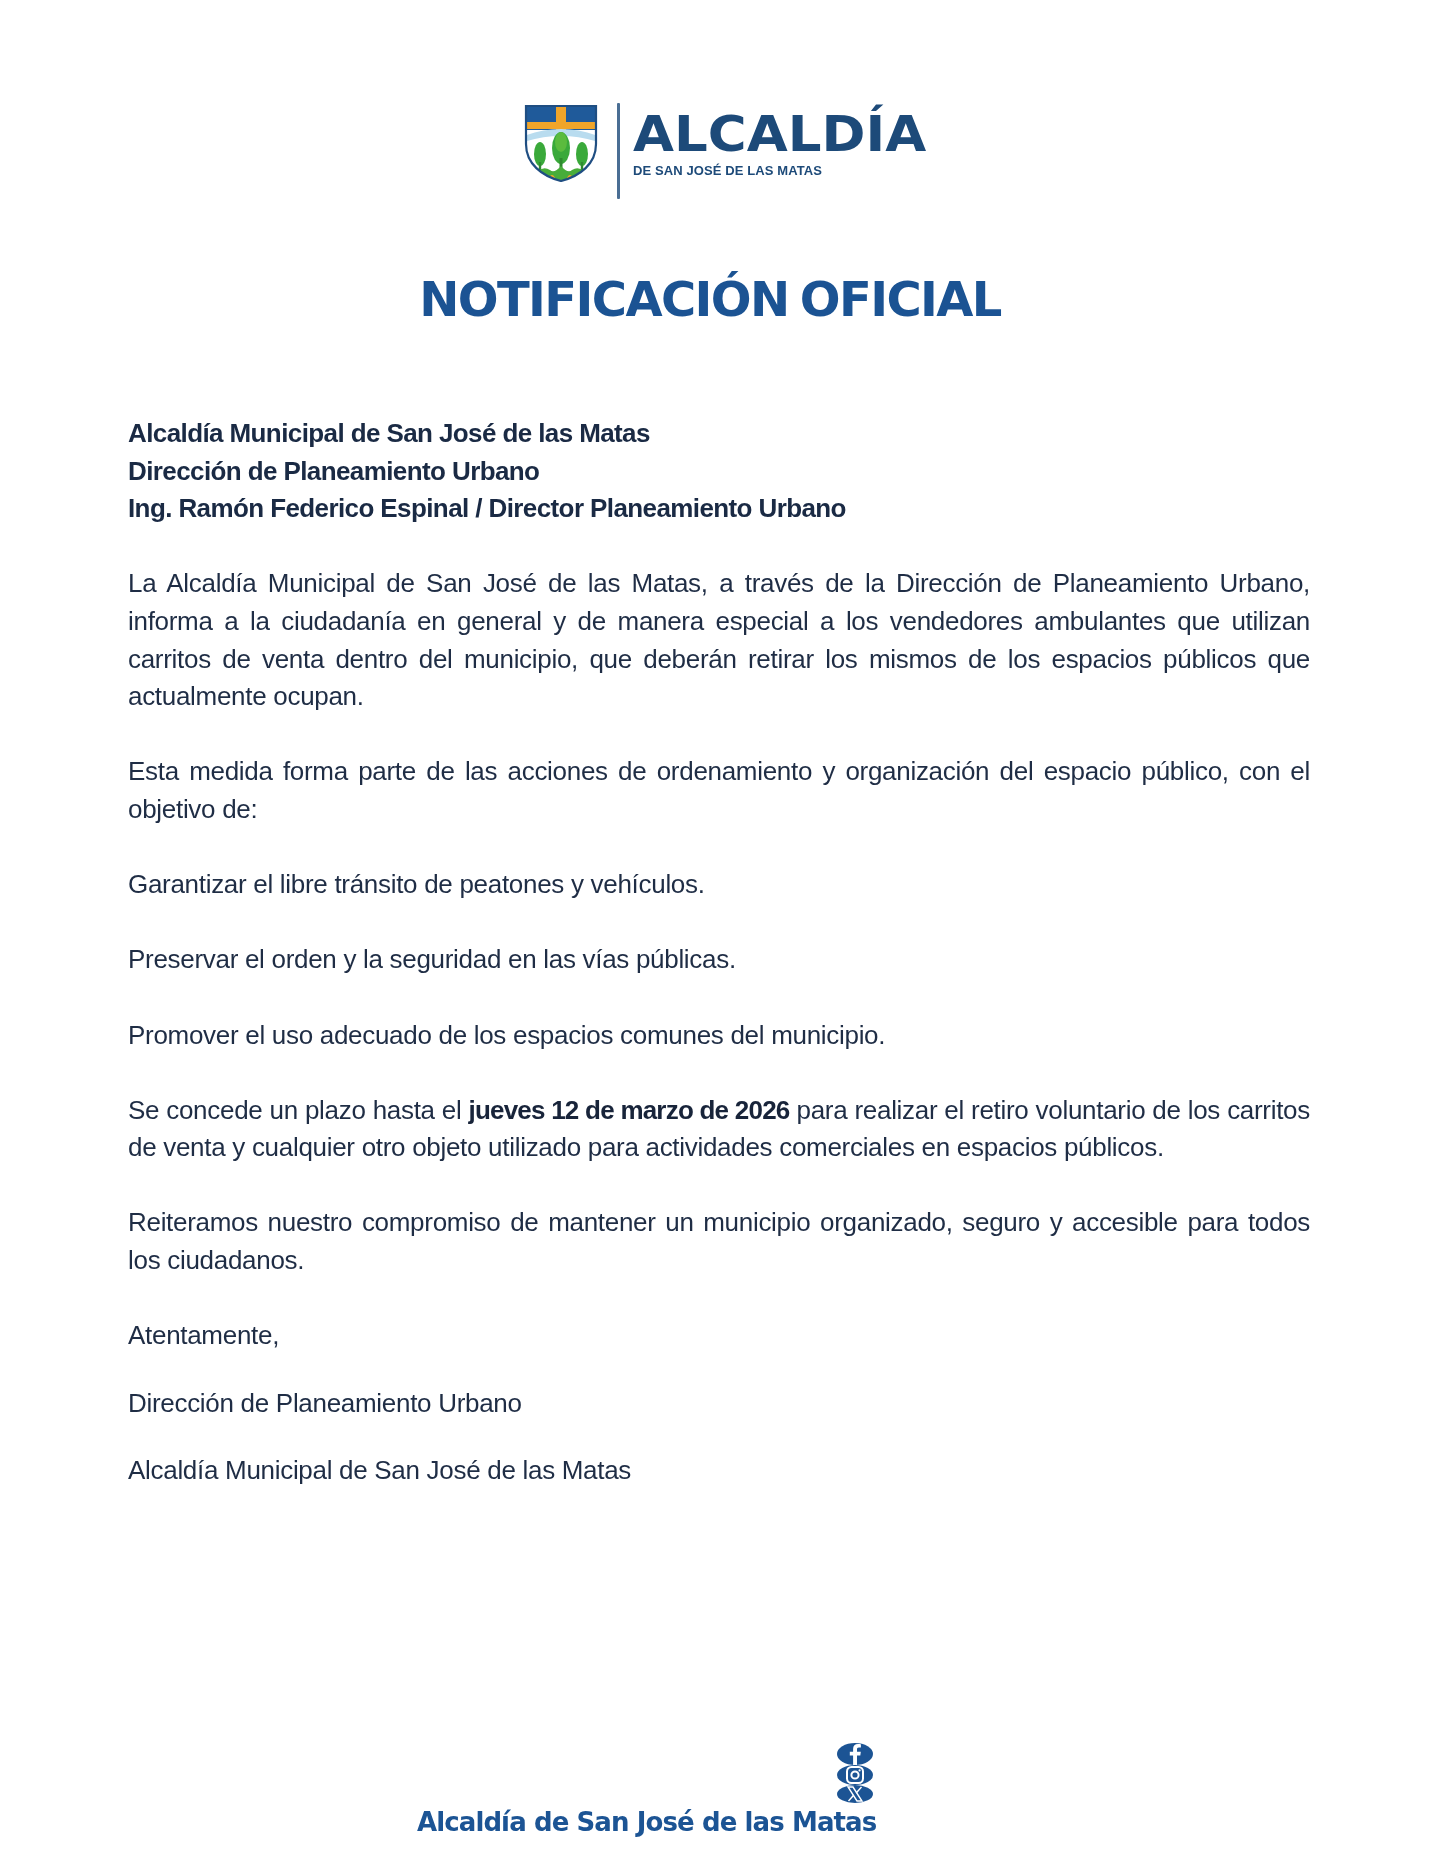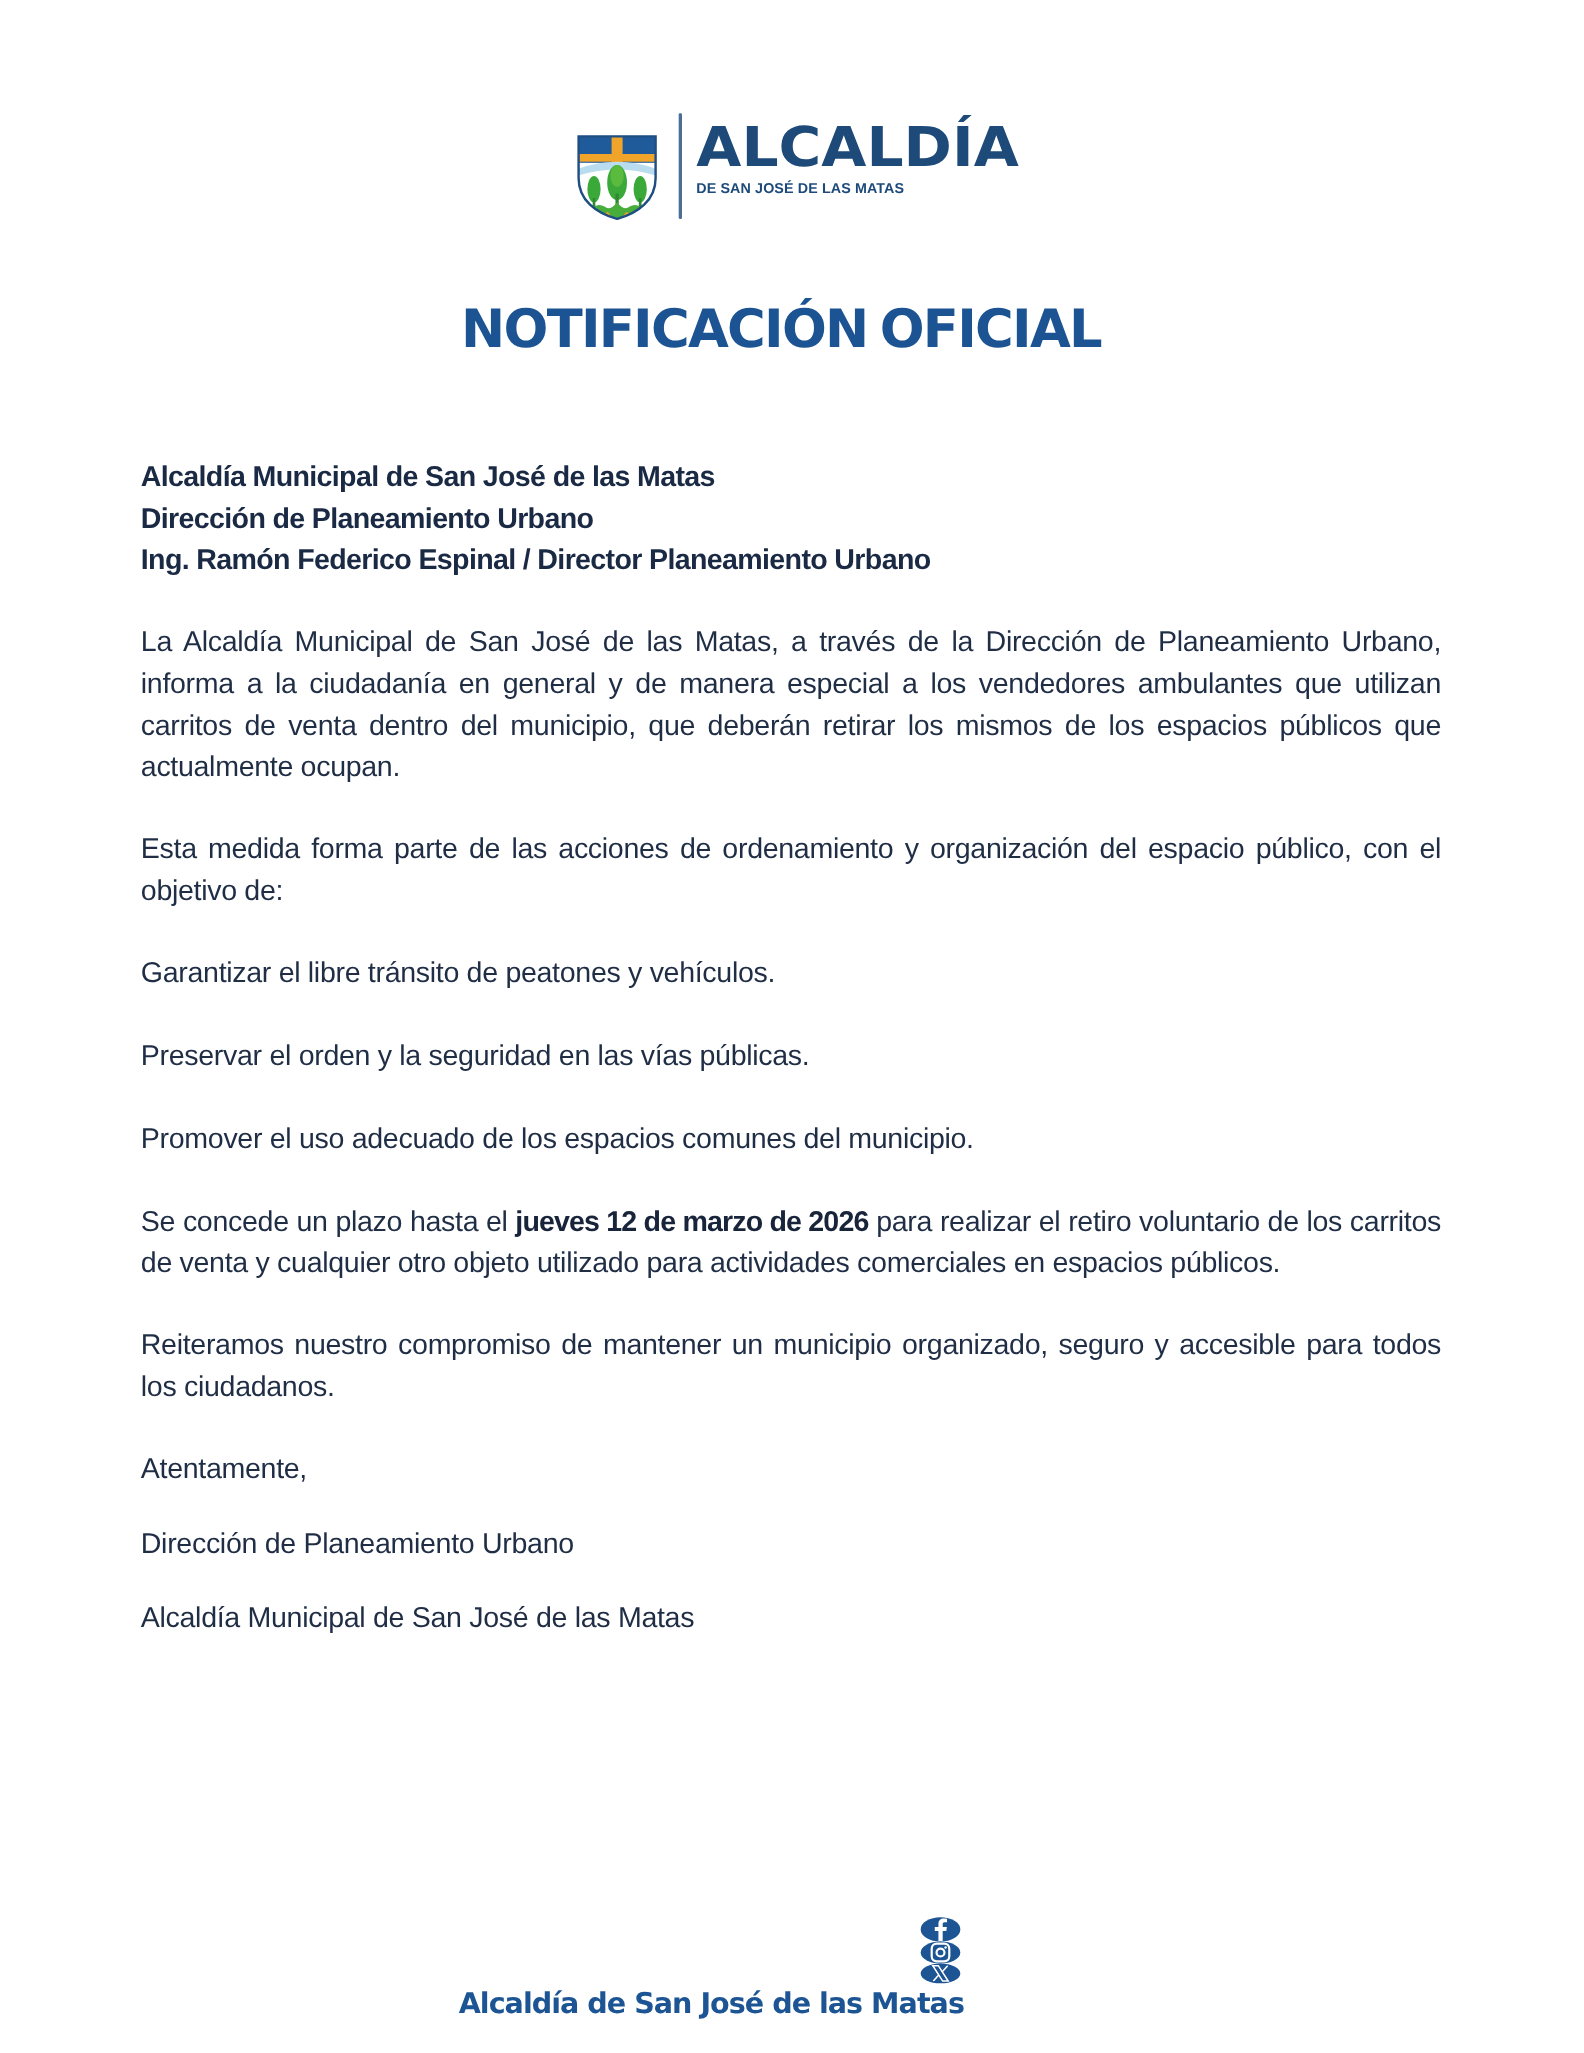--- a/index.html
+++ b/index.html
@@ -1,19 +1,19 @@
 <!DOCTYPE html>
 <html><head>
   <meta charset="utf-8">
   <style>
     html, body { margin: 0; padding: 0; background: #ffffff; }
     body { width: 1440px; height: 1866px; position: relative; overflow: hidden;
            font-family: "Liberation Sans", sans-serif; color: #1f2d45; }
 
-    .logo { position: absolute; left: 524px; top: 100px; height: 100px; display: flex; align-items: flex-end; }
+    .logo { position: absolute; left: 524px; top: 100px; height: 100px; display: flex; align-items: flex-start; }
     .shield { width: 74px; height: 82px; display: block; }
     .logo-divider { position: absolute; left: 93px; top: 3px; width: 3px; height: 96px; background: #4a6e94; border-radius: 1px; }
     .logo-text { position: absolute; left: 109px; top: 8px; color: #1d4a79; white-space: nowrap; }
     .logo-main { font-family: "DejaVu Sans", sans-serif; font-weight: bold; font-size: 50px; letter-spacing: 0px; line-height: 52px; display: block; transform: scaleX(1.06); transform-origin: left; }
     .logo-sub { font-family: "Liberation Sans", sans-serif; font-weight: bold; font-size: 13px; line-height: 20px; display: block; letter-spacing: 0.1px; margin-top: 1px; }
 
     .title { position: absolute; left: 0; width: 1420px; top: 273px; text-align: center;
              font-family: "DejaVu Sans", sans-serif; font-weight: bold; font-size: 48px; line-height: 52px;
              color: #1b5393; letter-spacing: -1.6px; word-spacing: -4px; }
 

